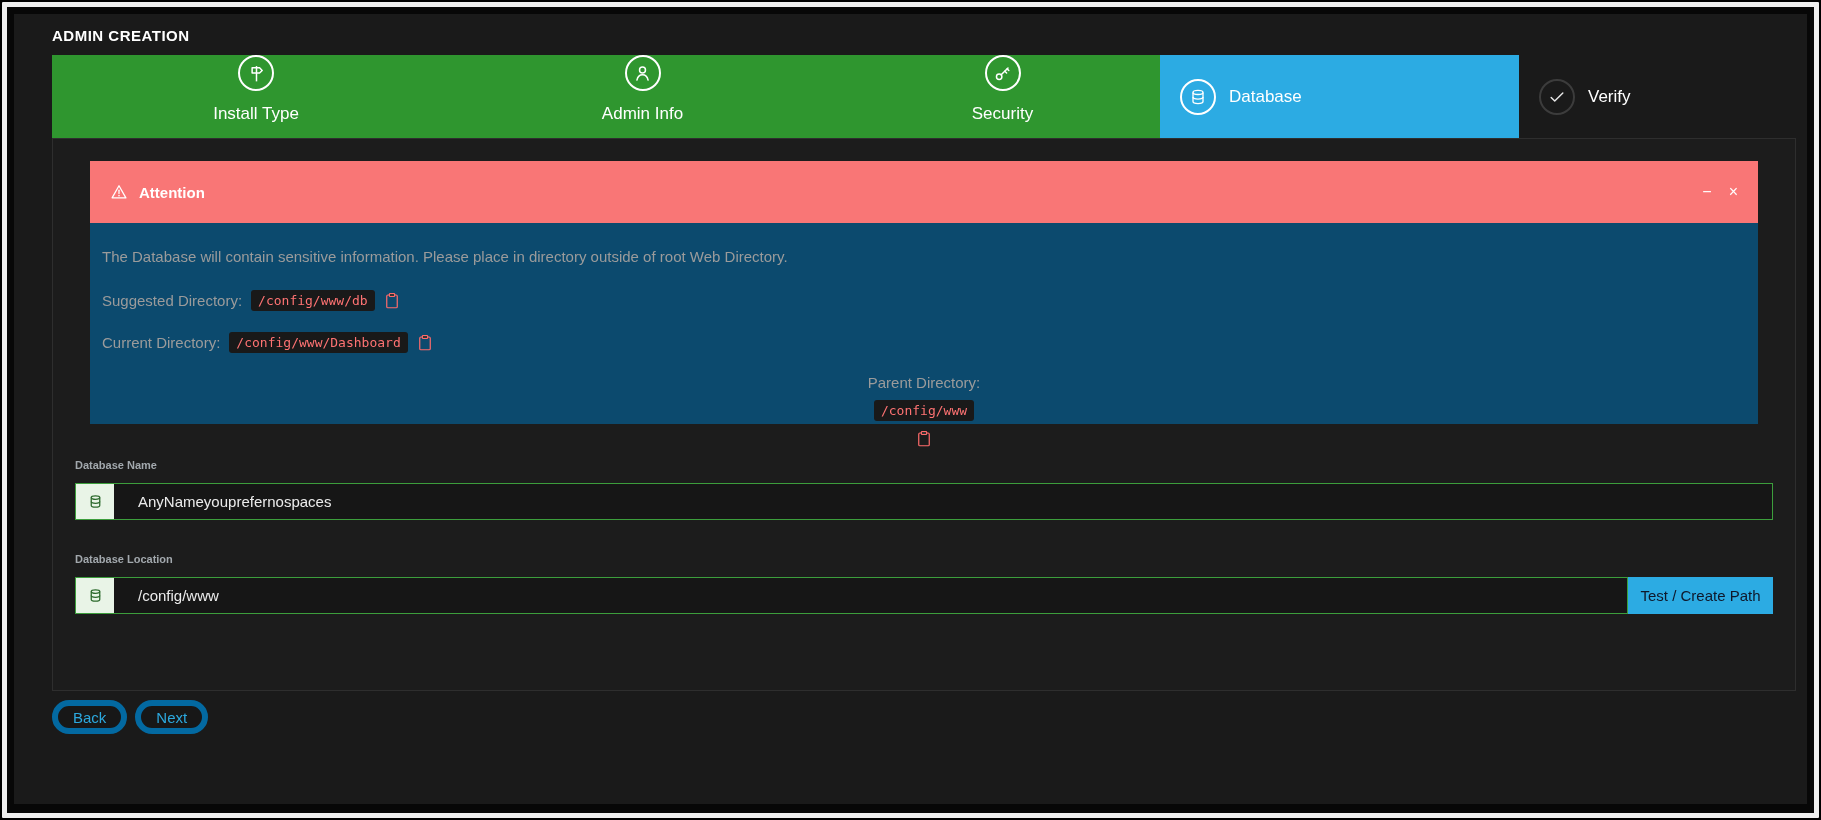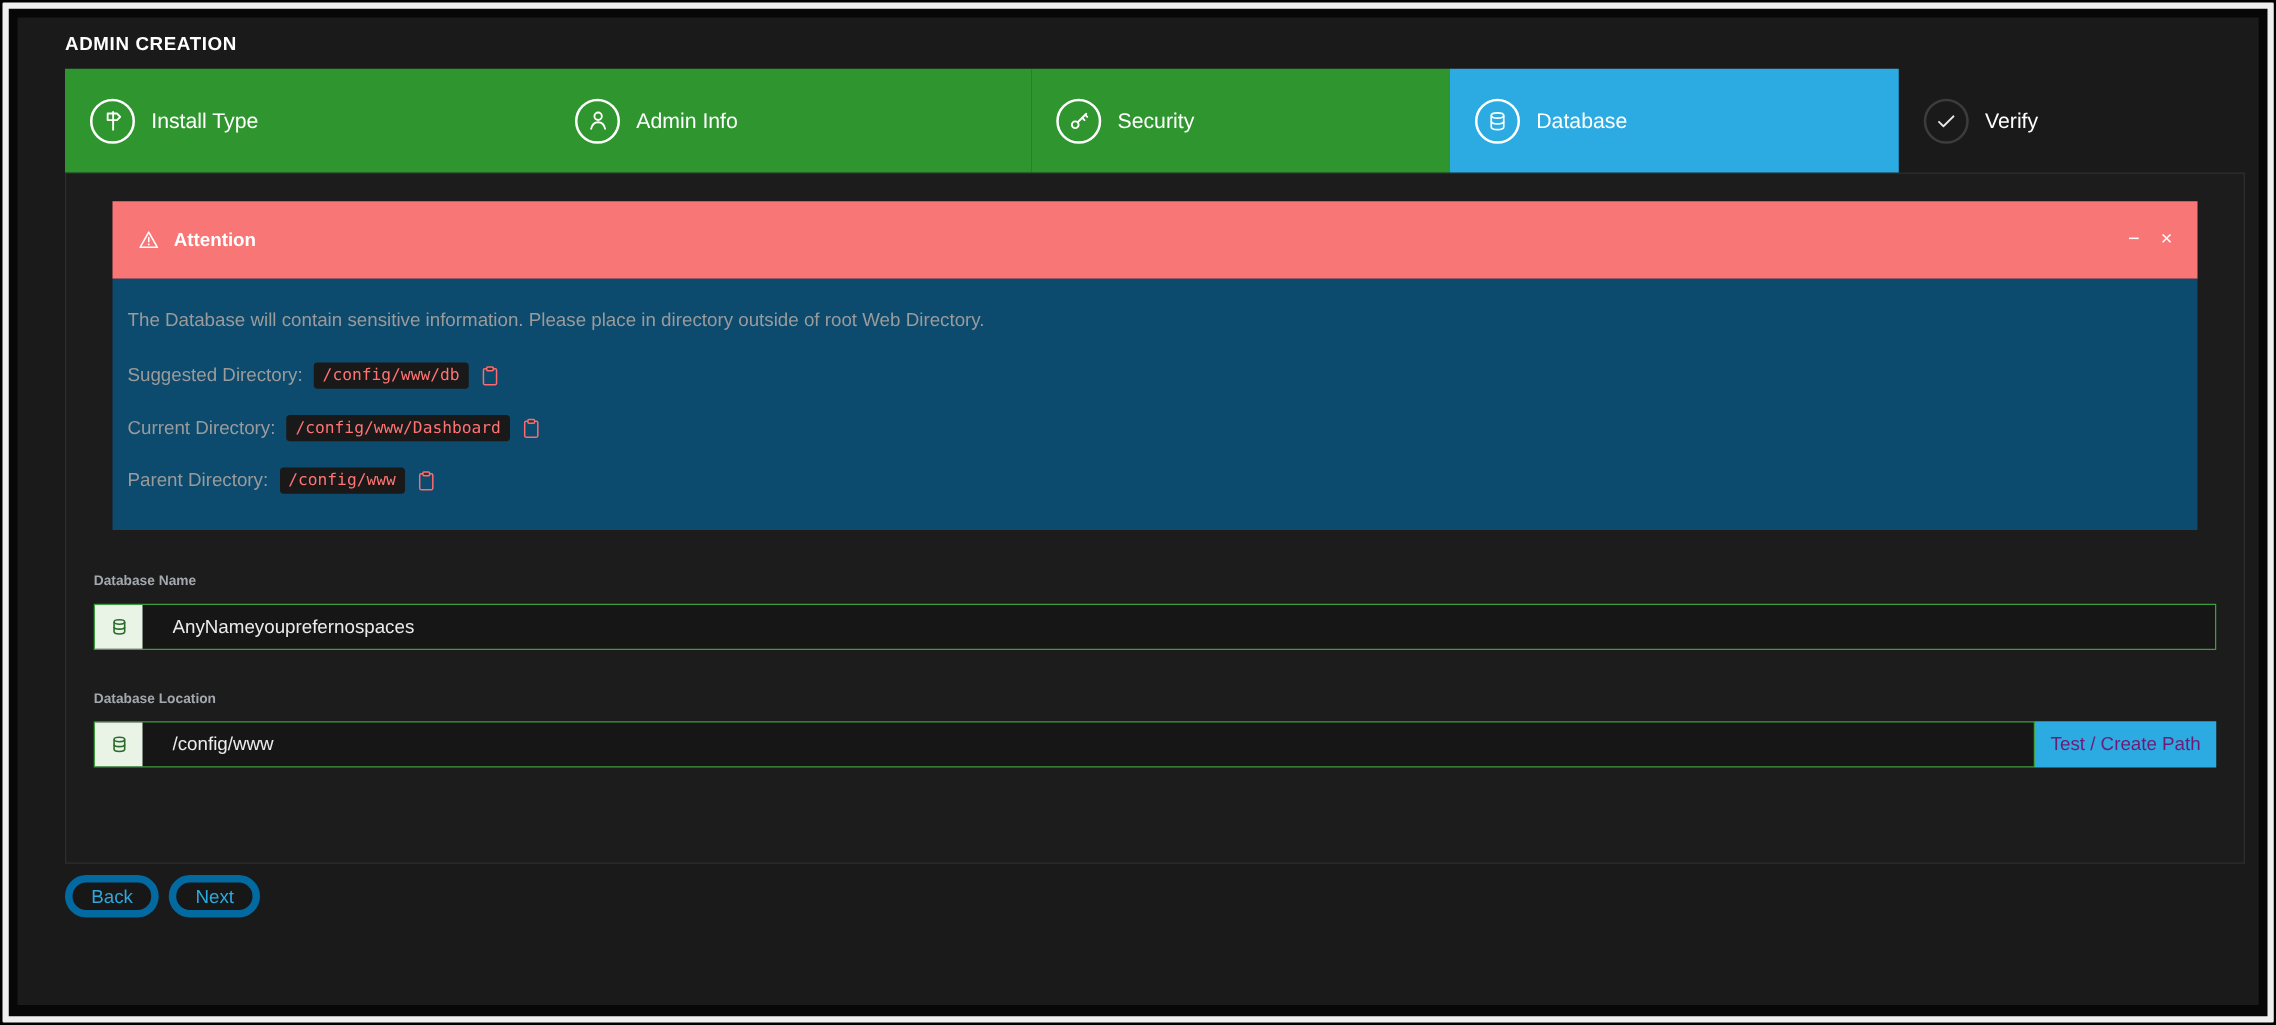--- a/index.html
+++ b/index.html
@@ -5,54 +5,54 @@
   * { margin:0; padding:0; box-sizing:border-box; }
   html,body { width:1821px; height:820px; background:#000; font-family:"Liberation Sans", sans-serif; overflow:hidden; }
   .window { position:absolute; inset:2px; border:5px solid #efefef; border-radius:1px; background:#070707; }
   .app { position:absolute; top:7px; left:7px; right:7px; bottom:9px; background:#1a1a1a; padding:13px 11px 0 38px; overflow:hidden; }
 
   .page-title { font-size:15px; font-weight:bold; color:#fff; letter-spacing:.5px; line-height:18px; margin-bottom:10px; }
 
   
   .steps { display:flex; height:83px; }
   .step { display:flex; align-items:center; gap:13px; padding-left:20px; cursor:pointer; }
-  .step.done   { background:#2F962F; }
+  .step.done   { background:#2F962F;flex-direction:column; }
   .step.active { background:#2CABE3; }
   .step.pending{ background:transparent; }
   .step-circle { width:36px; height:36px; min-width:36px; border:2px solid #fff; border-radius:50%;
                  display:flex; align-items:center; justify-content:center; color:#fff; }
   .step.pending .step-circle { border-color:#3c3c3c; color:#e8e8e8; }
   .step-label { color:#fff; font-size:17px; }
 
   
   .card { border:1px solid #2e2e2e; background:#1c1c1c; padding:22px 22px 76px; }
 
   .alert { margin:0 15px; }
   .alert-header { background:#F97676; height:62px; display:flex; align-items:center; gap:11px; padding:0 20px; }
   .alert-title { color:#fff; font-weight:bold; font-size:15px; }
   .alert-controls { margin-left:auto; display:flex; align-items:center; gap:17px; }
   .alert-ctrl { color:#fff; font-size:16px; line-height:16px; cursor:pointer; }
   .warn-icon { color:#fff; display:flex; }
   .alert-body { background:#0c4a6e; padding:25px 12px 29px; }
   .alert-message { color:#9b9b9b; font-size:15px; line-height:18px; margin-bottom:24px; }
   .dir-row { display:flex; align-items:center; gap:9px; height:21px; margin-bottom:21px; }
-  .dir-row:last-child { margin-bottom:0; }
+  .dir-row:last-child { margin-bottom:0;flex-direction:column; }
   .dir-label { color:#9b9b9b; font-size:15px; }
   .code-badge { background:#191919; color:#ff7373; font-family:"DejaVu Sans Mono", monospace; font-size:13px;
                 padding:3px 7px; border-radius:3px; line-height:15px; }
   .copy-icon { color:#ff6b6b; display:flex; cursor:pointer; }
 
   .field-label { color:#a2a8ad; font-size:11px; font-weight:bold; line-height:18px; margin:32px 0 9px; }
   .field-label.second { margin-top:30px; }
   .input-row { display:flex; }
   .input-group { display:flex; flex:1; height:37px; border:1px solid #3C9E3C; background:#161616; }
   .input-addon { width:38px; min-width:38px; background:#E9F4E7; display:flex; align-items:center; justify-content:center; color:#2d6a2d; }
   .text-input { flex:1; background:transparent; border:none; outline:none; color:#ececec; font-size:15px;
                 padding-left:24px; font-family:"Liberation Sans", sans-serif; }
-  .btn-test { width:145px; height:37px; background:#2CABE3; color:#701a75; border:none; font-size:15px;
+  .btn-test { width:145px; height:37px; background:#2CABE3; color:#0f172a; border:none; font-size:15px;
               font-family:"Liberation Sans", sans-serif; cursor:pointer; }
 
   .footer { display:flex; gap:8px; margin-top:9px; }
   .pill-btn { height:34px; padding:0 15px; border-radius:17px; border:6px solid #0369a1; background:#171717;
               color:#2CA9DF; font-size:15px; display:flex; align-items:center; cursor:pointer;
               font-family:"Liberation Sans", sans-serif; }
   svg { display:block; }
 </style>
 </head>
 <body>

